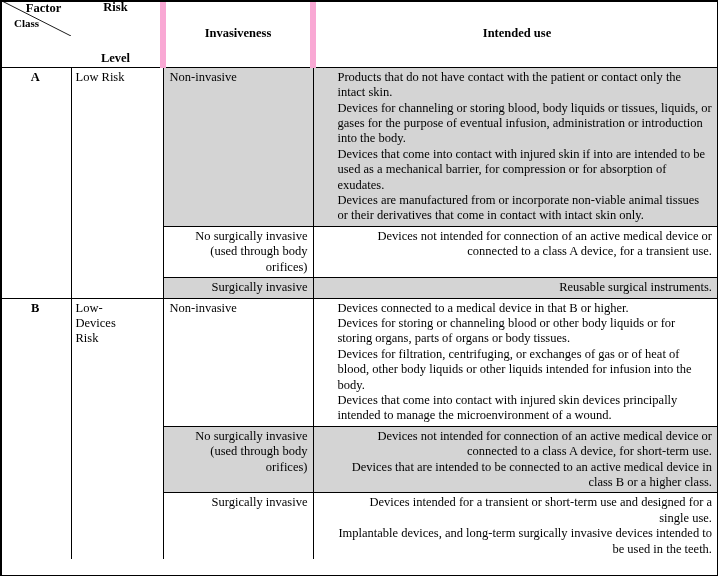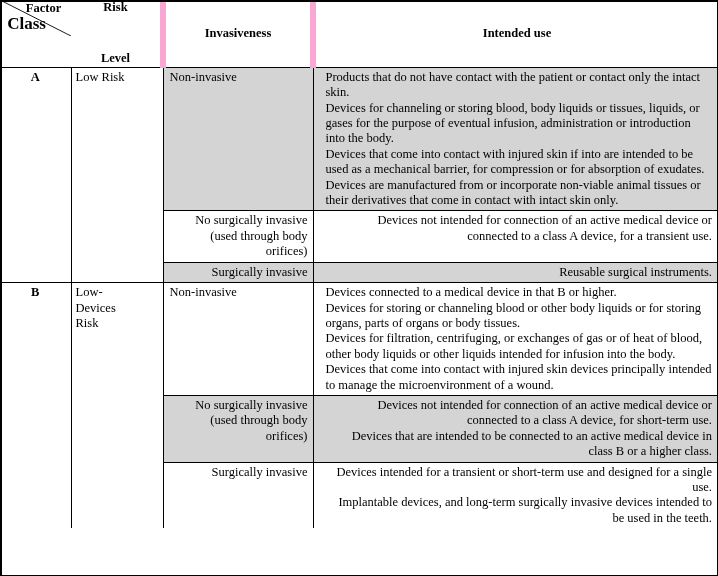--- a/index.html
+++ b/index.html
@@ -66,21 +66,21 @@
     font-weight: bold;
     font-size: 12.5px;
   }
   .hdr-factor .lab-bot {
     position: absolute;
     left: 0; right: 0;
     top: 16px;
     text-align: center;
     padding-right: 18px;
     font-weight: bold;
-    font-size: 17px;
+    font-size: 11px;
   }
   .hdr-center {
     text-align: center;
     font-weight: bold;
     vertical-align: middle !important;
   }
   .hdr-center .l1 { display: block; }
   .hdr-center .l2 { display: block; margin-top: 36px; }
   .hdr-sep-left { border-left: 6px solid #f9a8d4; }
 
@@ -102,21 +102,21 @@
     padding-top: 2px;
   }
   td.col-invasive {
     border-left: 1px solid #000;
     border-right: 1px solid #000;
     padding-left: 6px;
     padding-top: 2px;
     margin-top: 12px;
   }
   td.col-intended {
-    padding-left: 12px;
+    padding-left: 24px;
     padding-right: 6px;
     padding-top: 2px;
   }
   tr.grp-start > td.col-factor,
   tr.grp-start > td.col-risk {
     border-top: 1.3px solid #000;
   }
   tr.sub-row > td.col-invasive,
   tr.sub-row > td.col-intended {
     border-top: 1px solid #000;

